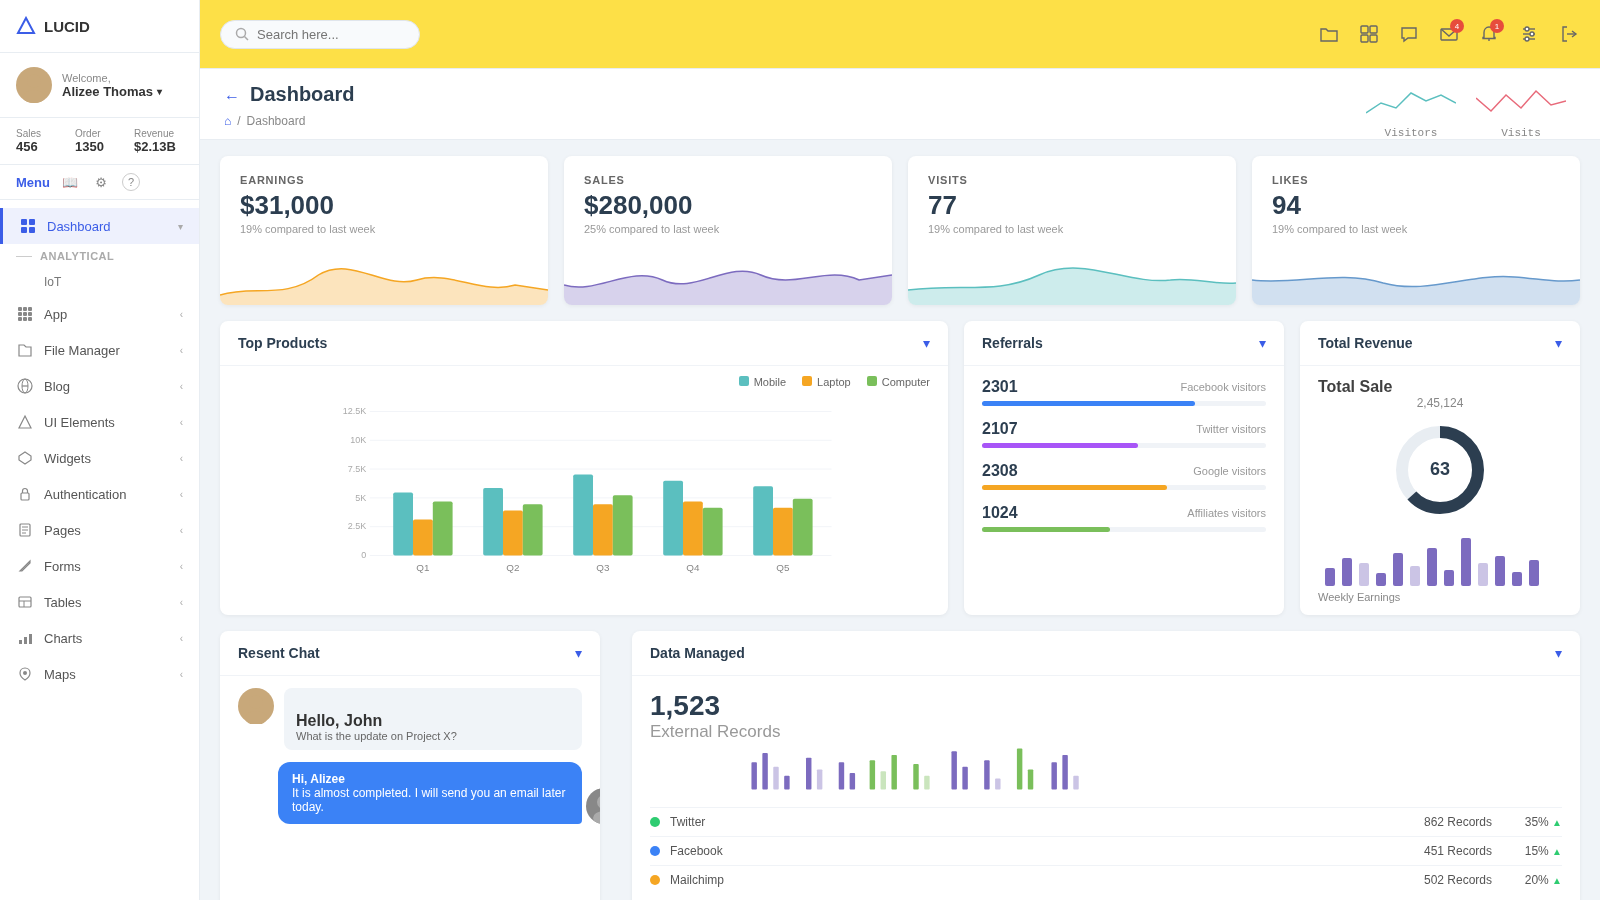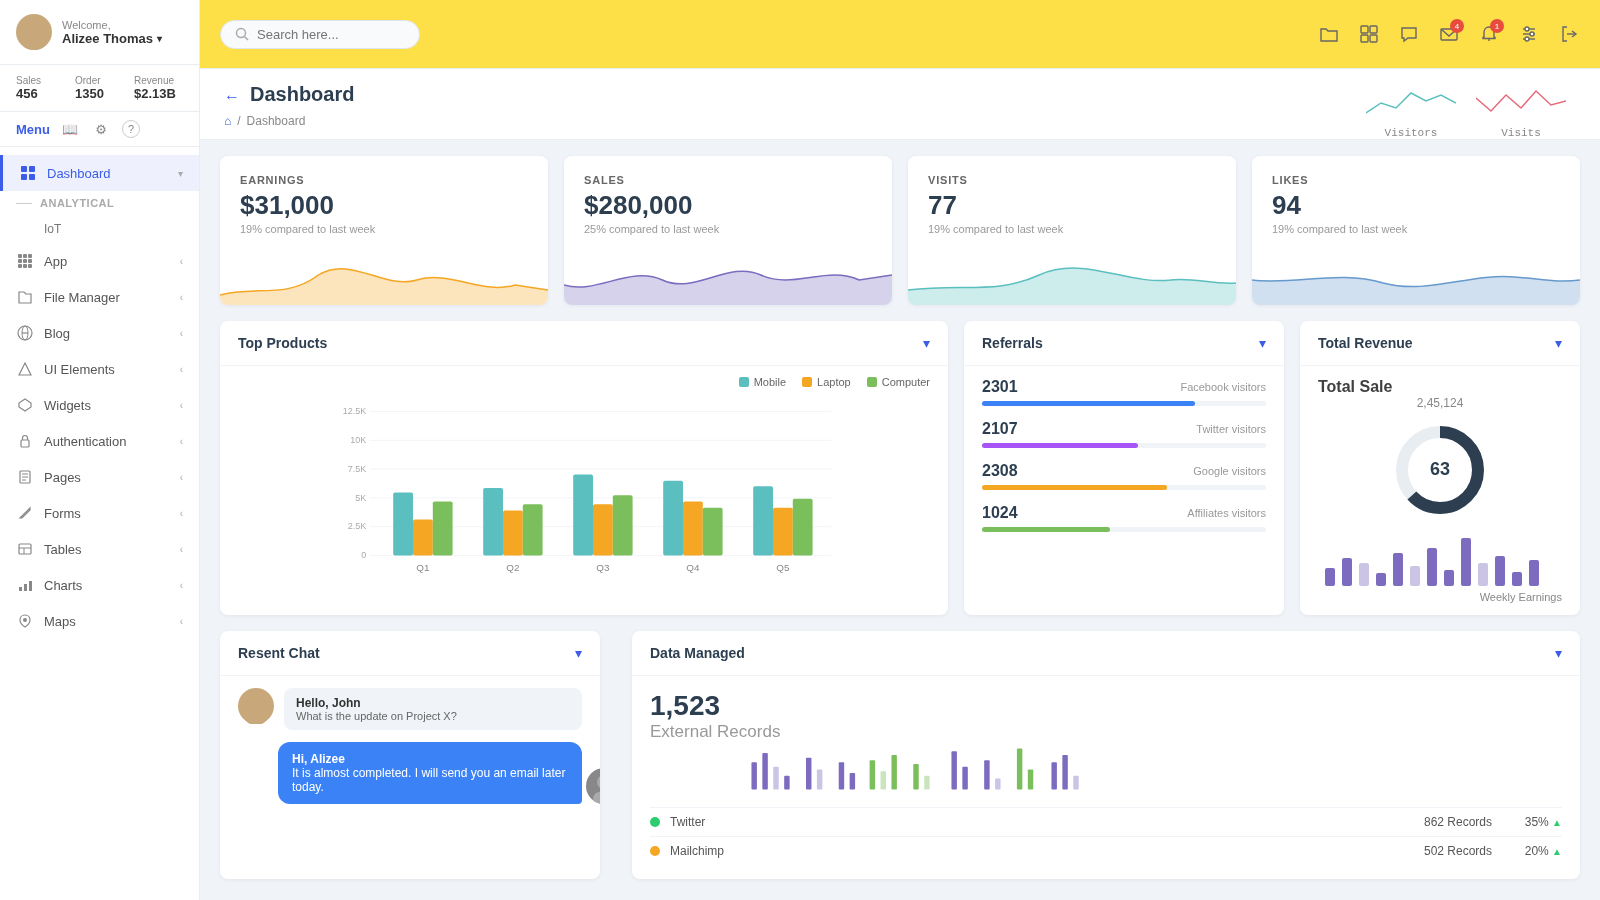--- a/index.html
+++ b/index.html
@@ -61,68 +61,74 @@
     
     .row2 { display: grid; grid-template-columns: 1fr 320px 280px; gap: 16px; }
     .card { background: #fff; border-radius: 8px; box-shadow: 0 1px 4px rgba(0,0,0,0.06); overflow: hidden; }
     .card-header { display: flex; align-items: center; justify-content: space-between; padding: 14px 18px; border-bottom: 1px solid #f0f3f7; }
     .card-title { font-size: 14px; font-weight: 600; color: #2c3e50; }
     .card-dropdown { color: #3b5de7; font-size: 14px; cursor: pointer; }
 
     
     .bar-chart-area { padding: 10px 18px 14px; }
     .bar-legend { display: flex; gap: 16px; justify-content: flex-end; margin-bottom: 10px; }
-    .legend-item { display: flex; align-items: center; gap: 5px; font-size: 11px; color: #666; }
+    .legend-item { display: flex; gap: 5px; font-size: 11px; color: #666; }
     .legend-dot { width: 10px; height: 10px; border-radius: 2px; }
     .bar-chart-svg { width: 100%; height: 180px; }
 
     
     .referral-list { padding: 12px 18px; display: flex; flex-direction: column; gap: 14px; }
     .referral-item { }
     .referral-top { display: flex; justify-content: space-between; align-items: center; margin-bottom: 5px; }
     .referral-count { font-size: 16px; font-weight: 700; color: #2c3e50; }
     .referral-label { font-size: 11px; color: #999; }
     .referral-bar-bg { height: 5px; background: #f0f3f7; border-radius: 3px; }
     .referral-bar-fill { height: 5px; border-radius: 3px; }
 
     
     .revenue-card { }
     .revenue-body { padding: 12px 18px; }
     .total-sale-label { font-size: 16px; font-weight: 700; color: #404040; }
     .total-sale-sub { text-align: center; font-size: 12px; color: #888; margin-bottom: 10px; }
     .donut-container { display: flex; justify-content: center; align-items: center; margin: 8px 0; }
-    .weekly-label { font-size: 11px; color: #888; text-align: right; }
+    .weekly-label { font-size: 11px; color: #888; text-align: left; }
 
     
     .row3 { display: grid; grid-template-columns: 380px 1fr; gap: 32px; }
     .chat-list { padding: 12px 18px; display: flex; flex-direction: column; gap: 10px; }
     .chat-item { display: flex; gap: 10px; align-items: flex-start; }
     .chat-avatar { width: 36px; height: 36px; border-radius: 50%; background: #c8a87a; flex-shrink: 0; }
     .chat-bubble { background: #f0f4f8; border-radius: 8px; padding: 8px 12px; flex: 1; }
-    .chat-name { font-size: 12px; font-weight: 600; color: #333; }
+    .chat-name { font-size: 16px; font-weight: 600; color: #333; margin-top: 16px; }
     .chat-msg { font-size: 11px; color: #666; }
 
     
     .data-managed-body { padding: 14px 18px; }
     .dm-count { font-size: 28px; font-weight: 700; color: #2c3e50; }
     .dm-label { font-size: 17px; color: #999; margin-bottom: 2px; }
     .dm-sparkline { height: 50px; margin-bottom: 10px; }
     .dm-row { display: flex; align-items: center; gap: 10px; padding: 7px 0; border-top: 1px solid #f0f3f7; }
     .dm-dot { width: 10px; height: 10px; border-radius: 50%; flex-shrink: 0; }
     .dm-name { flex: 1; font-size: 12px; color: #555; }
     .dm-records { font-size: 12px; color: #555; width: 80px; text-align: right; }
     .dm-pct { font-size: 12px; color: #555; width: 60px; text-align: right; }
     .dm-arrow-up { color: #2ecc71; font-size: 10px; }
 
     svg text { font-family: 'Segoe UI', Arial, sans-serif; }
   </style>
 </head>
 <body>
 
 <div class="sidebar">
+  <div class="sidebar-logo">
+    <svg class="sidebar-logo-icon" viewBox="0 0 20 20">
+      <polygon points="10,2 18,17 2,17" fill="none" stroke="#3b5de7" stroke-width="2"></polygon>
+    </svg>
+    <span>LUCID</span>
+  </div>
 
   <div class="user-section">
     <div class="avatar">
       <svg viewBox="0 0 36 36">
           <circle cx="18" cy="14" r="7" fill="#c8a87a"></circle>
           <ellipse cx="18" cy="30" rx="11" ry="7" fill="#c8a87a"></ellipse>
         </svg>
     </div>
     <div>
       <div class="user-info">Welcome,</div>
@@ -704,20 +710,26 @@
               <rect x="364" y="35" width="6" height="15" fill="#7c6bbf" opacity="0.4" rx="1"></rect>
             </svg>
             
             <div class="dm-row">
               <div class="dm-dot" style="background:#2ecc71;"></div>
               <span class="dm-name">Twitter</span>
               <span class="dm-records">862 Records</span>
               <span class="dm-pct">35% <span class="dm-arrow-up">▲</span></span>
             </div>
             <div class="dm-row">
+              <div class="dm-dot" style="background:#3b82f6;"></div>
+              <span class="dm-name">Facebook</span>
+              <span class="dm-records">451 Records</span>
+              <span class="dm-pct">15% <span class="dm-arrow-up">▲</span></span>
+            </div>
+            <div class="dm-row">
               <div class="dm-dot" style="background:#f5a623;"></div>
               <span class="dm-name">Mailchimp</span>
               <span class="dm-records">502 Records</span>
               <span class="dm-pct">20% <span class="dm-arrow-up">▲</span></span>
             </div>
           </div>
         </div>
       </div>
 
     </div>

